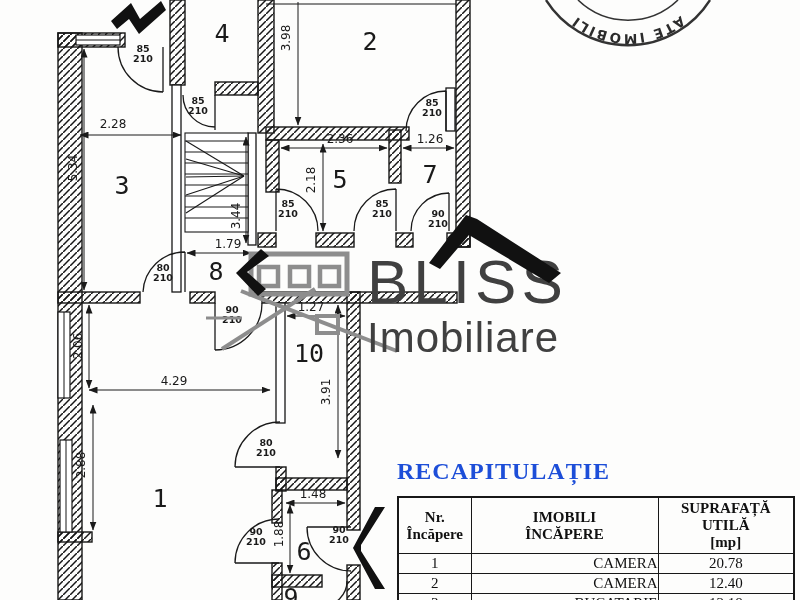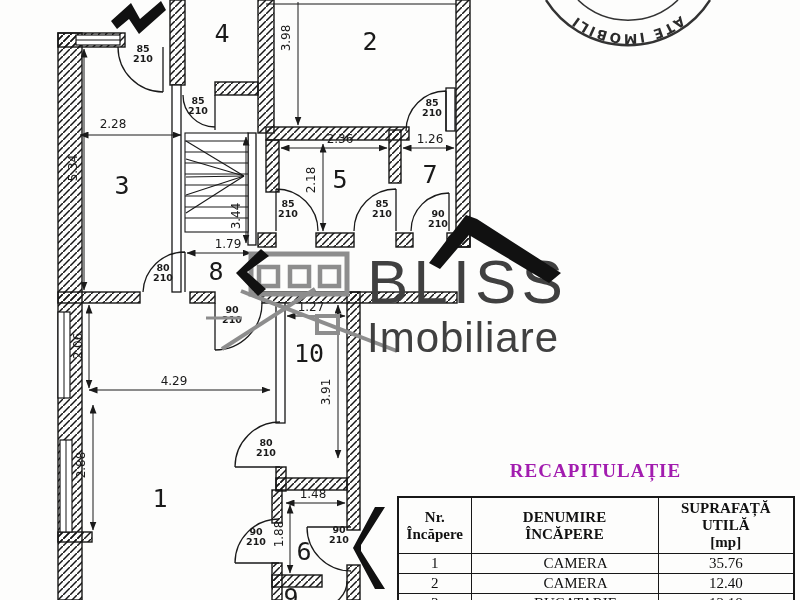--- a/index.html
+++ b/index.html
@@ -1,30 +1,30 @@
 <!DOCTYPE html>
 <html><head>
 <meta charset="utf-8">
 <style>
   html,body{margin:0;padding:0;background:#e8e8e8;}
   .page{position:relative;width:800px;height:600px;background:#fdfdfc;overflow:hidden;
         font-family:"DejaVu Sans",sans-serif;}
   .page svg{position:absolute;left:0;top:0;}
   
   .recap{position:absolute;left:397px;top:456px;width:397px;}
-  .recap-title{font-family:"Liberation Serif",serif;font-weight:bold;font-size:19px;
-               letter-spacing:1px;text-align:center;color:#a21caf;height:40px;line-height:30px;}
+  .recap-title{font-family:"Liberation Serif",serif;font-weight:bold;font-size:24px;
+               letter-spacing:1px;color:#1d4ed8;height:40px;line-height:30px;}
   .recap table{border-collapse:collapse;width:100%;table-layout:fixed;color:#111;}
   .recap table,.recap th,.recap td{border:1.4px solid #181818;}
   .recap table{border-width:2.6px;}
   .recap th{font-family:"Liberation Serif",serif;font-weight:bold;font-size:15px;
             line-height:17px;height:55px;text-align:center;padding:0;}
   .recap td{font-family:"Liberation Serif",serif;font-size:15px;height:19px;
             text-align:center;padding:0;}
-  .recap td.al{text-align:center;padding-left:22px;}
+  .recap td.al{text-align:right;padding-left:22px;}
   .c1{width:73px}.c2{width:187px}.c3{width:136px}
 </style>
 </head>
 <body>
 
 <div class="page">
 
 <svg width="800" height="600" viewBox="0 0 800 600">
   <defs>
     <pattern id="hatch" patternUnits="userSpaceOnUse" width="7" height="7">
@@ -222,35 +222,35 @@
           <col class="c2">
           <col class="c3">
         </colgroup>
       <thead>
         <tr>
           <th>
             <span>Nr.</span><br>
             <span>Încăpere</span>
           </th>
           <th>
-            <span>DENUMIRE</span><br>
+            <span>IMOBILI</span><br>
             <span>ÎNCĂPERE</span>
           </th>
           <th>
             <span>SUPRAFAȚĂ</span><br>
             <span>UTILĂ</span><br>
             <span>[mp]</span>
           </th>
         </tr>
       </thead>
       <tbody>
         <tr>
           <td>1</td>
           <td class="al">CAMERA</td>
-          <td>35.76</td>
+          <td>20.78</td>
         </tr>
         <tr>
           <td>2</td>
           <td class="al">CAMERA</td>
           <td>12.40</td>
         </tr>
         <tr>
           <td>3</td>
           <td class="al">BUCATARIE</td>
           <td>12.18</td>

